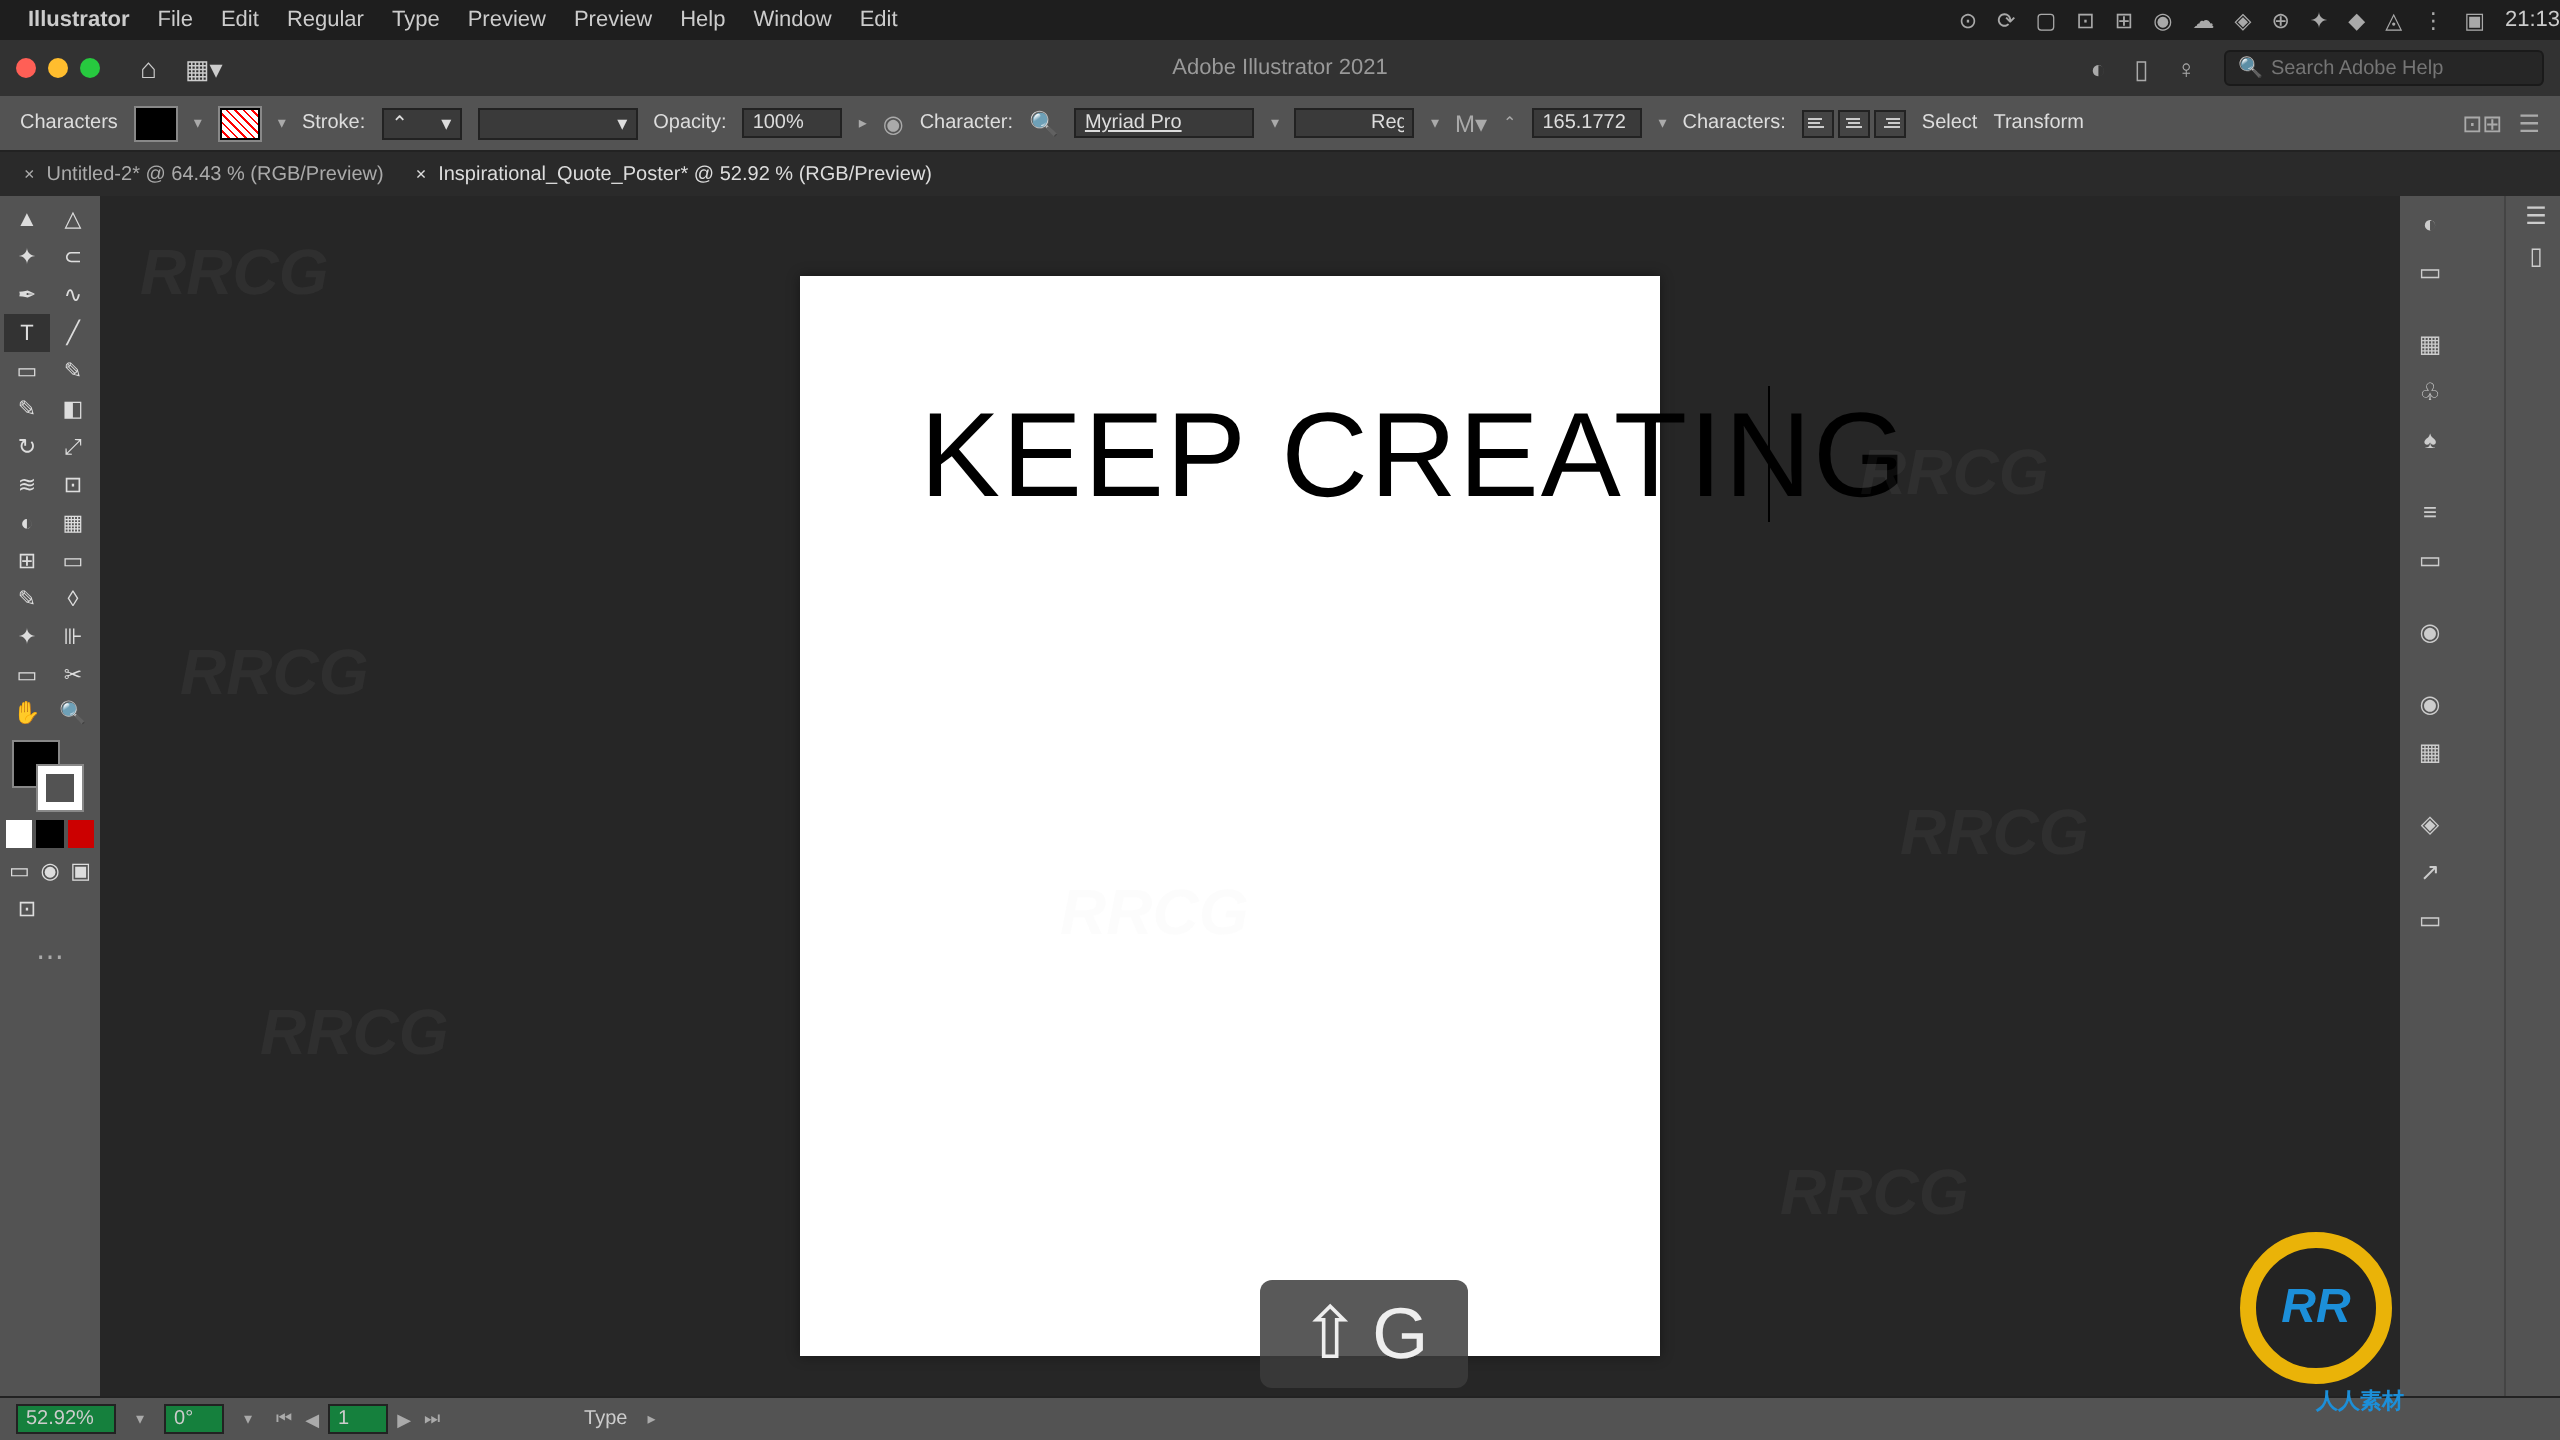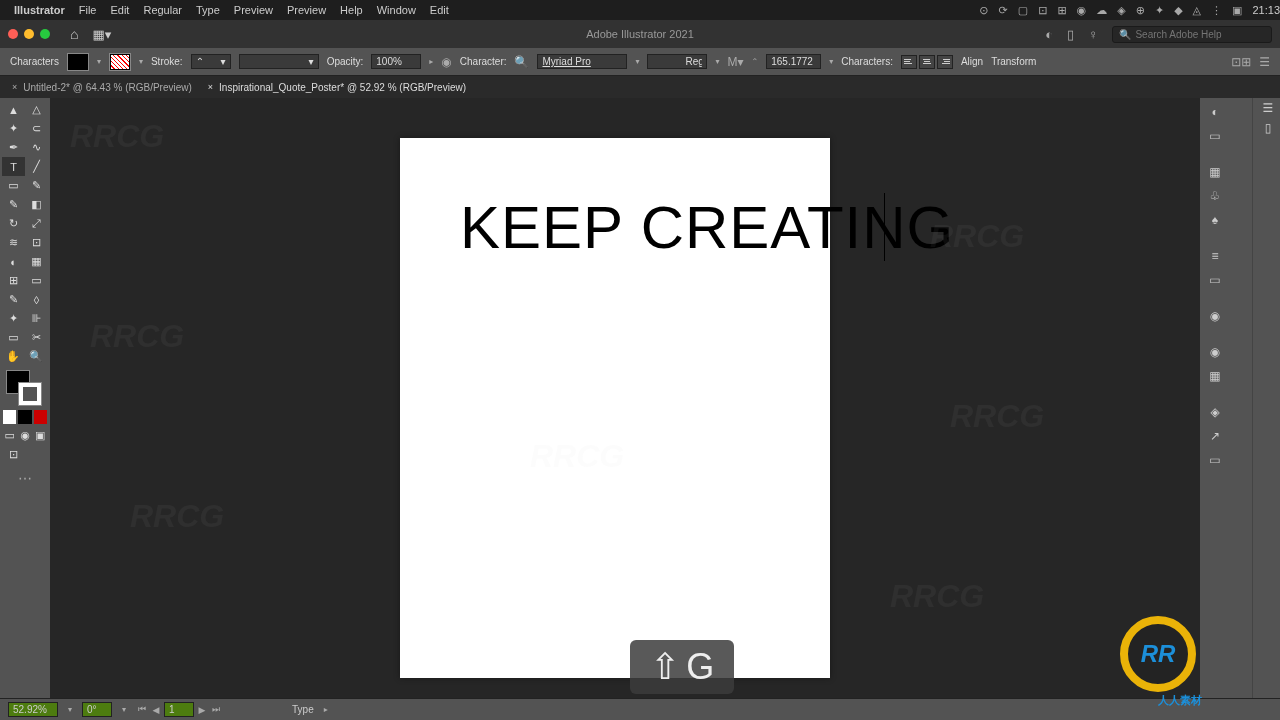--- a/index.html
+++ b/index.html
@@ -77,21 +77,21 @@
     
     
     .panels-right { width: 52px; background: #535353; display: flex; flex-direction: column; padding: 4px 0; gap: 4px; }
     .panel-btn { width: 22px; height: 20px; margin: 0 4px; display: flex; align-items: center; justify-content: center; color: #ccc; font-size: 12px; }
     .panel-divider { height: 8px; }
     .panels-right-inner { width: 28px; background: #535353; border-left: 1px solid #444; }
     .panels-wrap { display: flex; }
     
     
     .statusbar { height: 22px; background: #535353; border-top: 1px solid #222; display: flex; align-items: center; padding: 0 8px; font-size: 10px; color: #ccc; gap: 10px; position: absolute; bottom: 0; left: 0; right: 0; }
-    .status-input { background: #4d7c0f; border: 1px solid #222; padding: 1px 4px; color: #ccc; font-size: 10px; width: 50px; }
+    .status-input { background: #15803d; border: 1px solid #222; padding: 1px 4px; color: #ccc; font-size: 10px; width: 50px; }
     .status-nav { display: flex; gap: 2px; align-items: center; }
     .nav-btn { width: 12px; height: 12px; display: flex; align-items: center; justify-content: center; color: #aaa; font-size: 9px; }
     
     
     .watermark { position: absolute; color: rgba(200,200,200,0.06); font-weight: 700; font-style: italic; font-size: 32px; pointer-events: none; }
     .logo-badge { position: absolute; right: 84px; bottom: 28px; width: 76px; height: 76px; }
     .logo-circle { width: 100%; height: 100%; border-radius: 50%; border: 8px solid #eab308; display: flex; align-items: center; justify-content: center; background: rgba(30,30,30,0.3); }
     .logo-inner { color: #1c8fd9; font-weight: 800; font-size: 24px; font-style: italic; }
     .logo-text { position: absolute; right: 78px; bottom: 12px; color: #1c8fd9; font-size: 11px; font-weight: 600; }
   </style>
@@ -192,21 +192,21 @@
         <div class="align-line" style="width:70%;margin:0 auto"></div>
         <div class="align-line" style="width:60%;margin:0 auto"></div>
         <div class="align-line" style="width:80%;margin:0 auto"></div>
       </div>
     <div class="align-btn">
         <div class="align-line" style="width:70%;margin-left:auto"></div>
         <div class="align-line" style="width:60%;margin-left:auto"></div>
         <div class="align-line" style="width:80%;margin-left:auto"></div>
       </div>
   </div>
-  <span class="ctrl-label">Align</span>
+  <span class="ctrl-label">Select</span>
   <span class="ctrl-label">Transform</span>
   <span class="icon-btn" style="margin-left:auto">⊡⊞</span>
   <span class="icon-btn">☰</span>
 </div>
 
 <div class="tabbar">
   <div class="tab">
     <span class="tab-close">×</span>
     <span>Untitled-2* @ 64.43 % (RGB/Preview)</span>
   </div>

